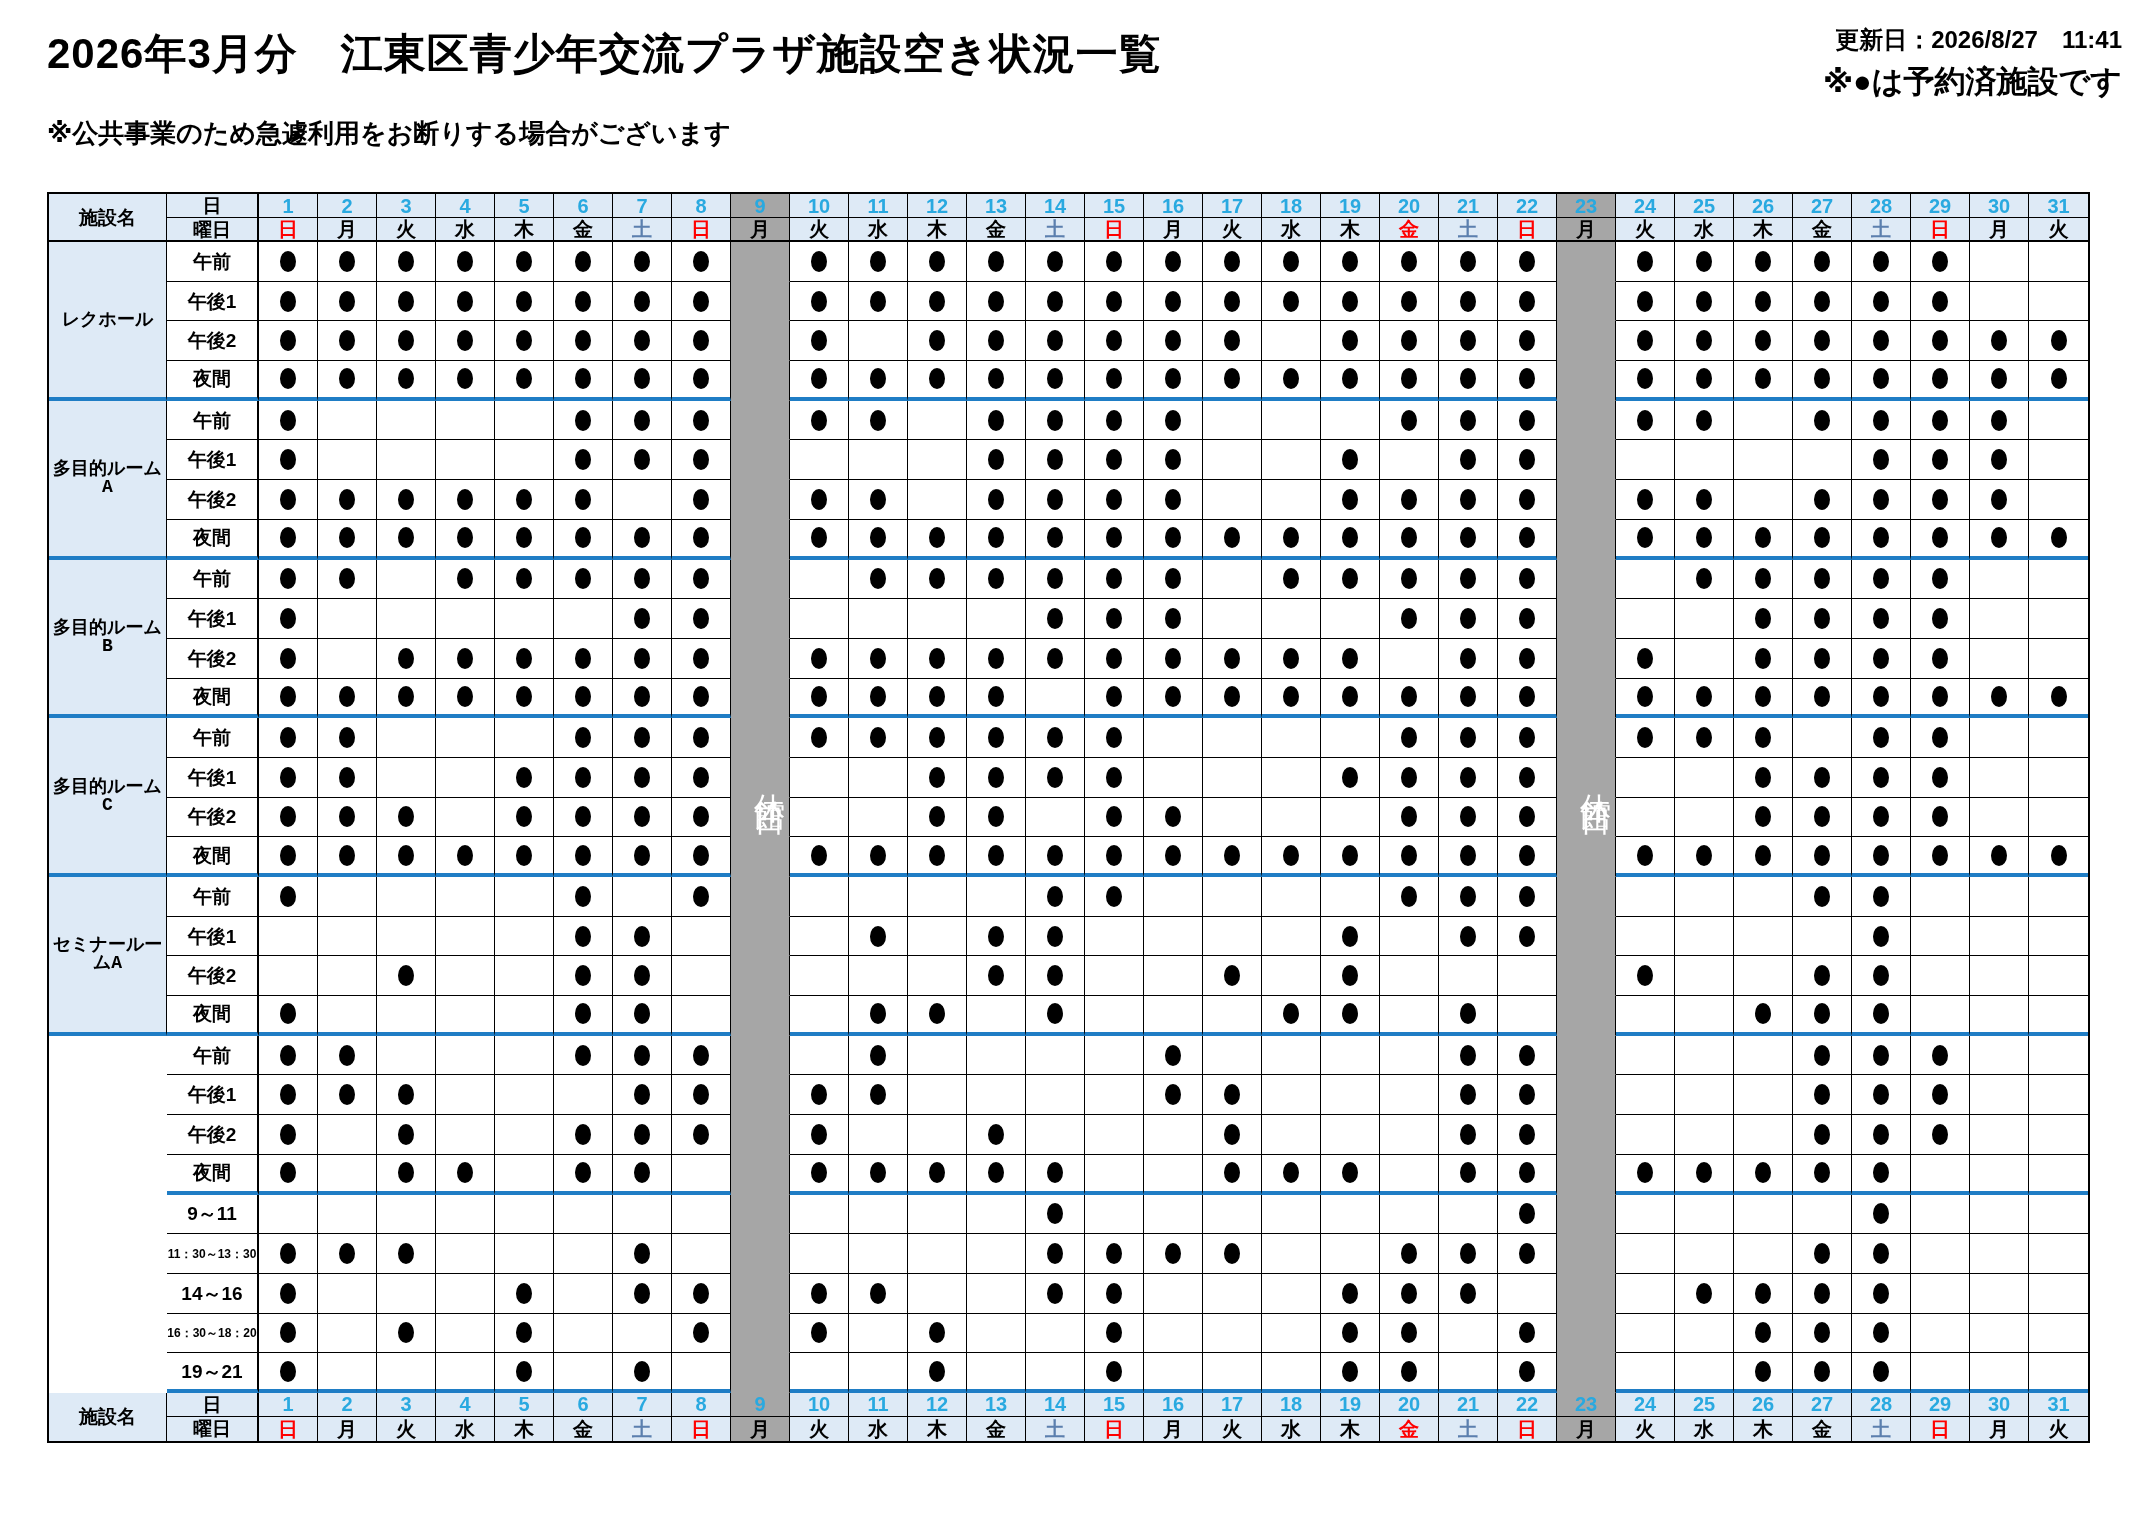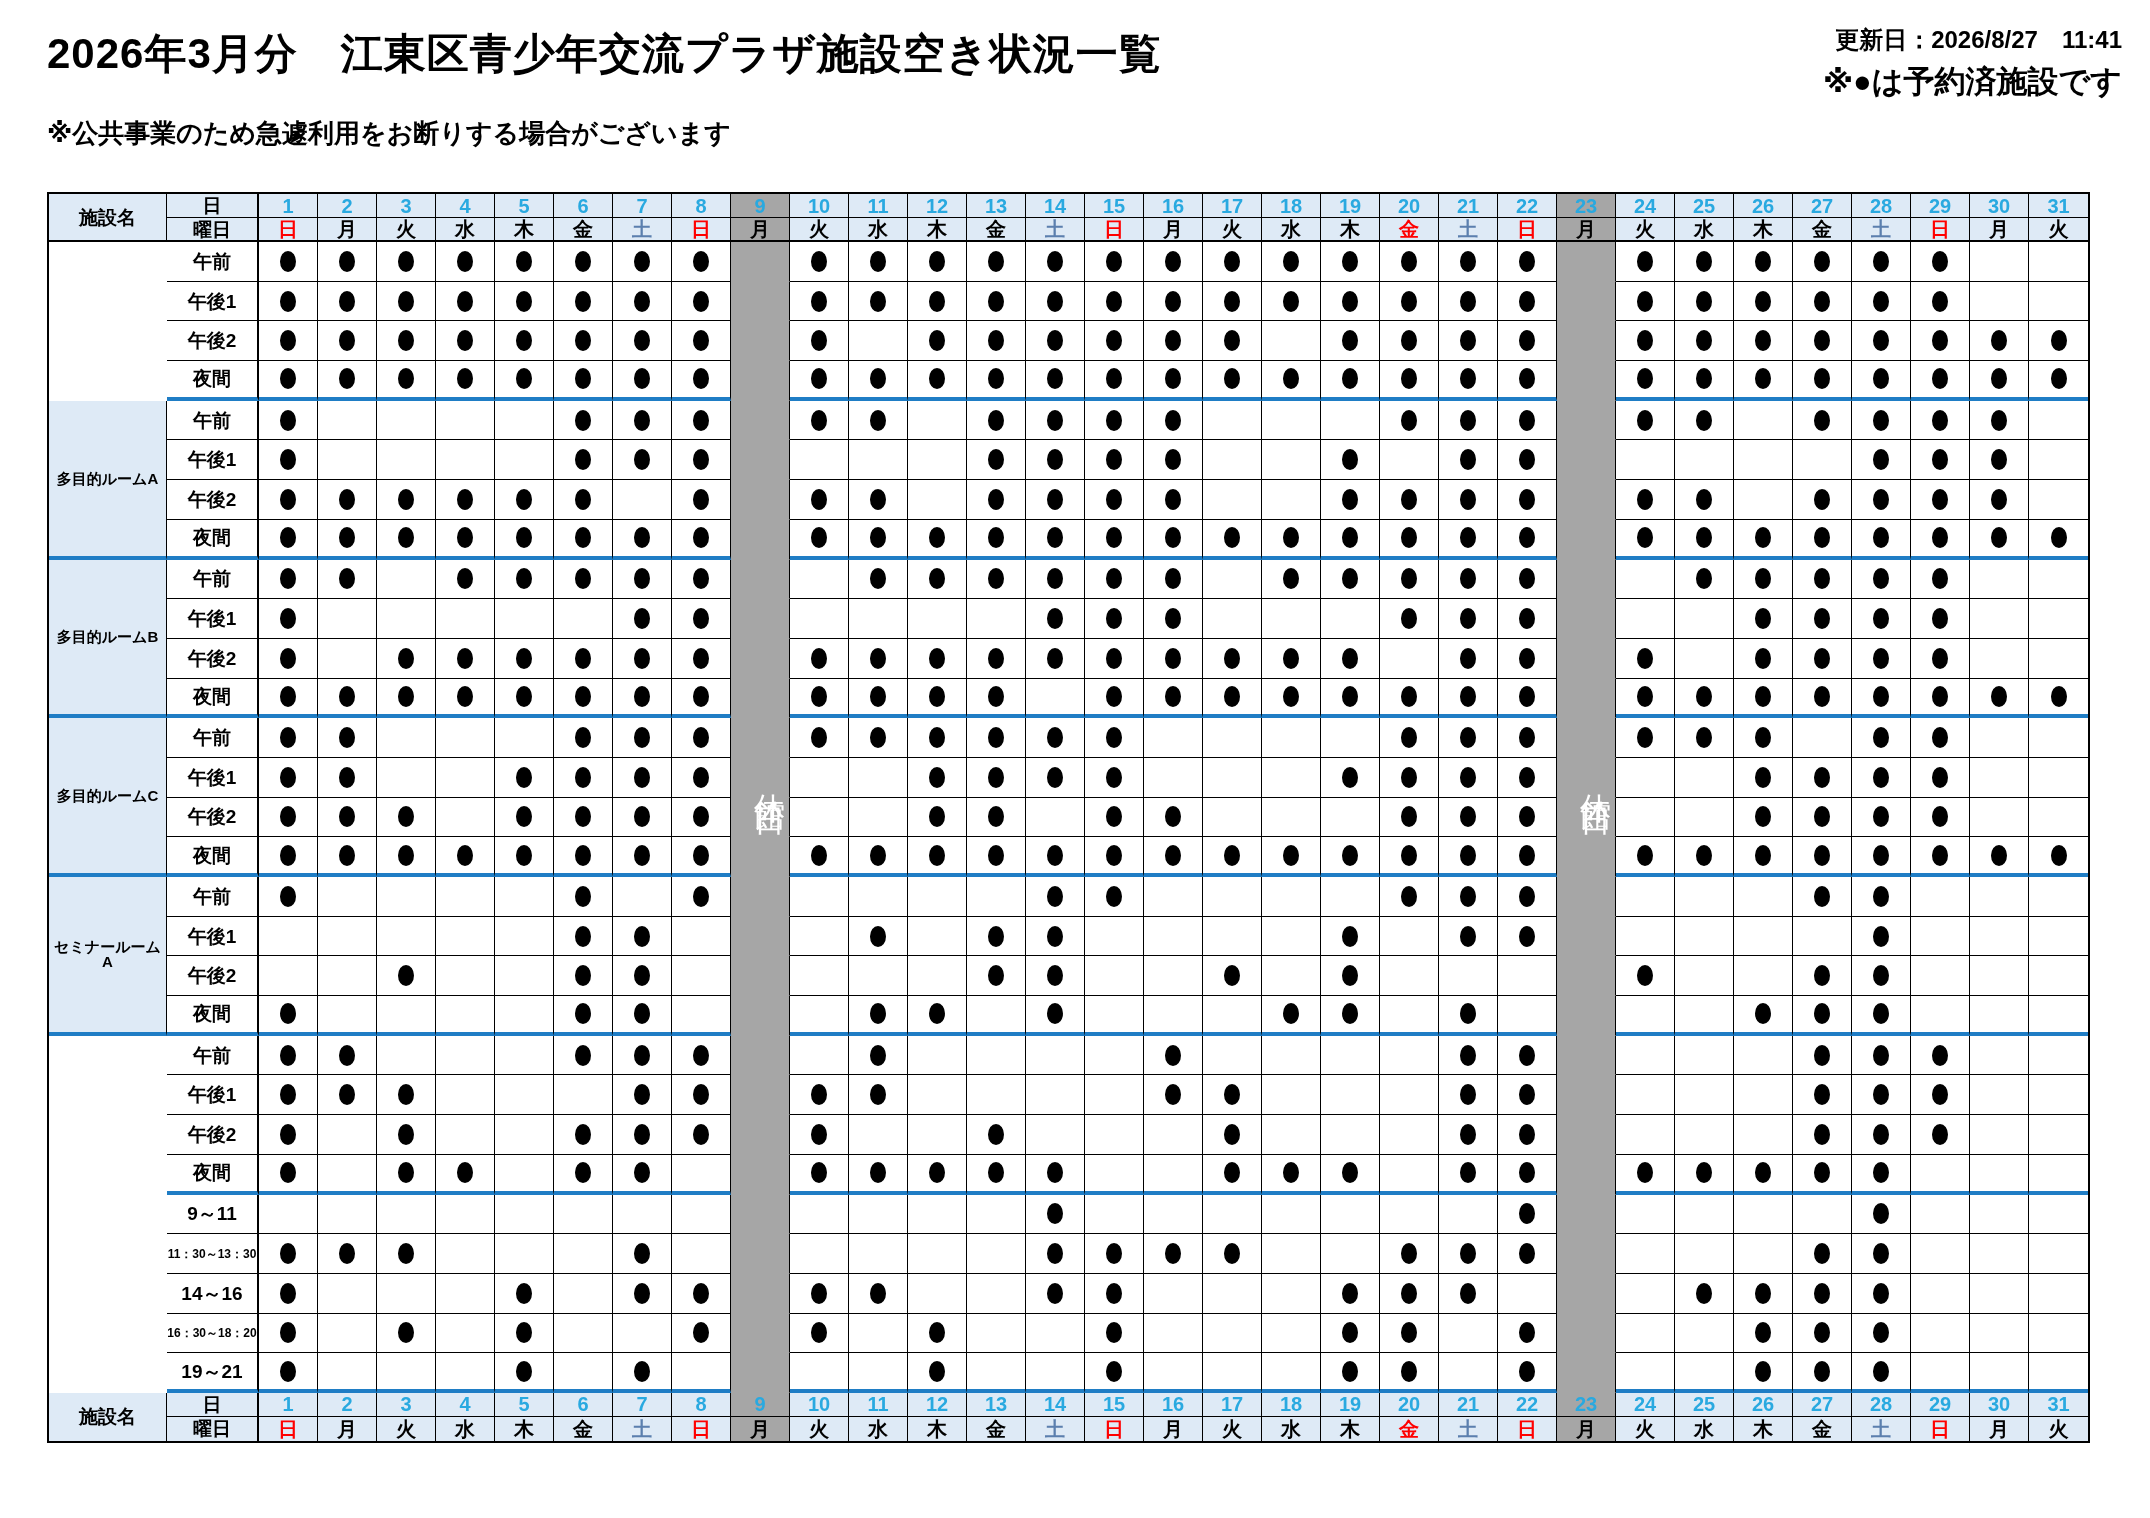--- a/index.html
+++ b/index.html
@@ -28,21 +28,21 @@
     box-sizing:border-box;overflow:hidden;line-height:1;
   }
   .hdr{background:#DEEAF6;}
   .lbl{font-size:19px;font-weight:bold;}
   .num{font-size:20px;font-weight:bold;color:#29A9E0;}
   .wd{font-size:20px;font-weight:bold;}
   .wd.red{color:#FF0000;}
   .wd.sat{color:#5B7FAE;}
   .thickb{border-bottom:2px solid #000;}
   .fac{background:#DEEAF6;font-size:18px;font-weight:bold;text-align:center;}
-  .fac.long{font-size:15px;}
+  .fac.long{font-size:18px;font-family:Liberation Mono, monospace;}
   .slot{background:#fff;font-size:19px;font-weight:bold;border-right-width:2px;}
   .slot.small{font-size:12px;}
   .col2r{border-right-width:2px;}
   .blueb{border-bottom:4px solid #1F7DC5;}
   .closed{background:#A6A6A6;}
   .bclosed{background:#A6A6A6;border-bottom:1px solid #A6A6A6;}
   .lastcol{border-right:none;}
   .lastrow{border-bottom:none;}
   .dot{width:16px;height:21px;background:#000;border-radius:50%;display:block;}
   .vtext{
@@ -121,20 +121,21 @@
     <div class="c hdr num" style="grid-area: 1 / 29;">27</div>
     <div class="c hdr wd thickb " style="grid-area: 2 / 29;">金</div>
     <div class="c hdr num" style="grid-area: 1 / 30;">28</div>
     <div class="c hdr wd thickb sat" style="grid-area: 2 / 30;">土</div>
     <div class="c hdr num" style="grid-area: 1 / 31;">29</div>
     <div class="c hdr wd thickb red" style="grid-area: 2 / 31;">日</div>
     <div class="c hdr num" style="grid-area: 1 / 32;">30</div>
     <div class="c hdr wd thickb " style="grid-area: 2 / 32;">月</div>
     <div class="c hdr num lastcol" style="grid-area: 1 / 33;">31</div>
     <div class="c hdr wd thickb  lastcol" style="grid-area: 2 / 33;">火</div>
+    <div class="c fac blueb" style="grid-area: 3 / 1 / span 4;">レクホール</div>
     <div class="c slot" style="grid-area: 3 / 2;">午前</div>
     <div class="c day" style="grid-area: 3 / 3;">
       <span class="dot"></span>
     </div>
     <div class="c day" style="grid-area: 3 / 4;">
       <span class="dot"></span>
     </div>
     <div class="c day" style="grid-area: 3 / 5;">
       <span class="dot"></span>
     </div>

